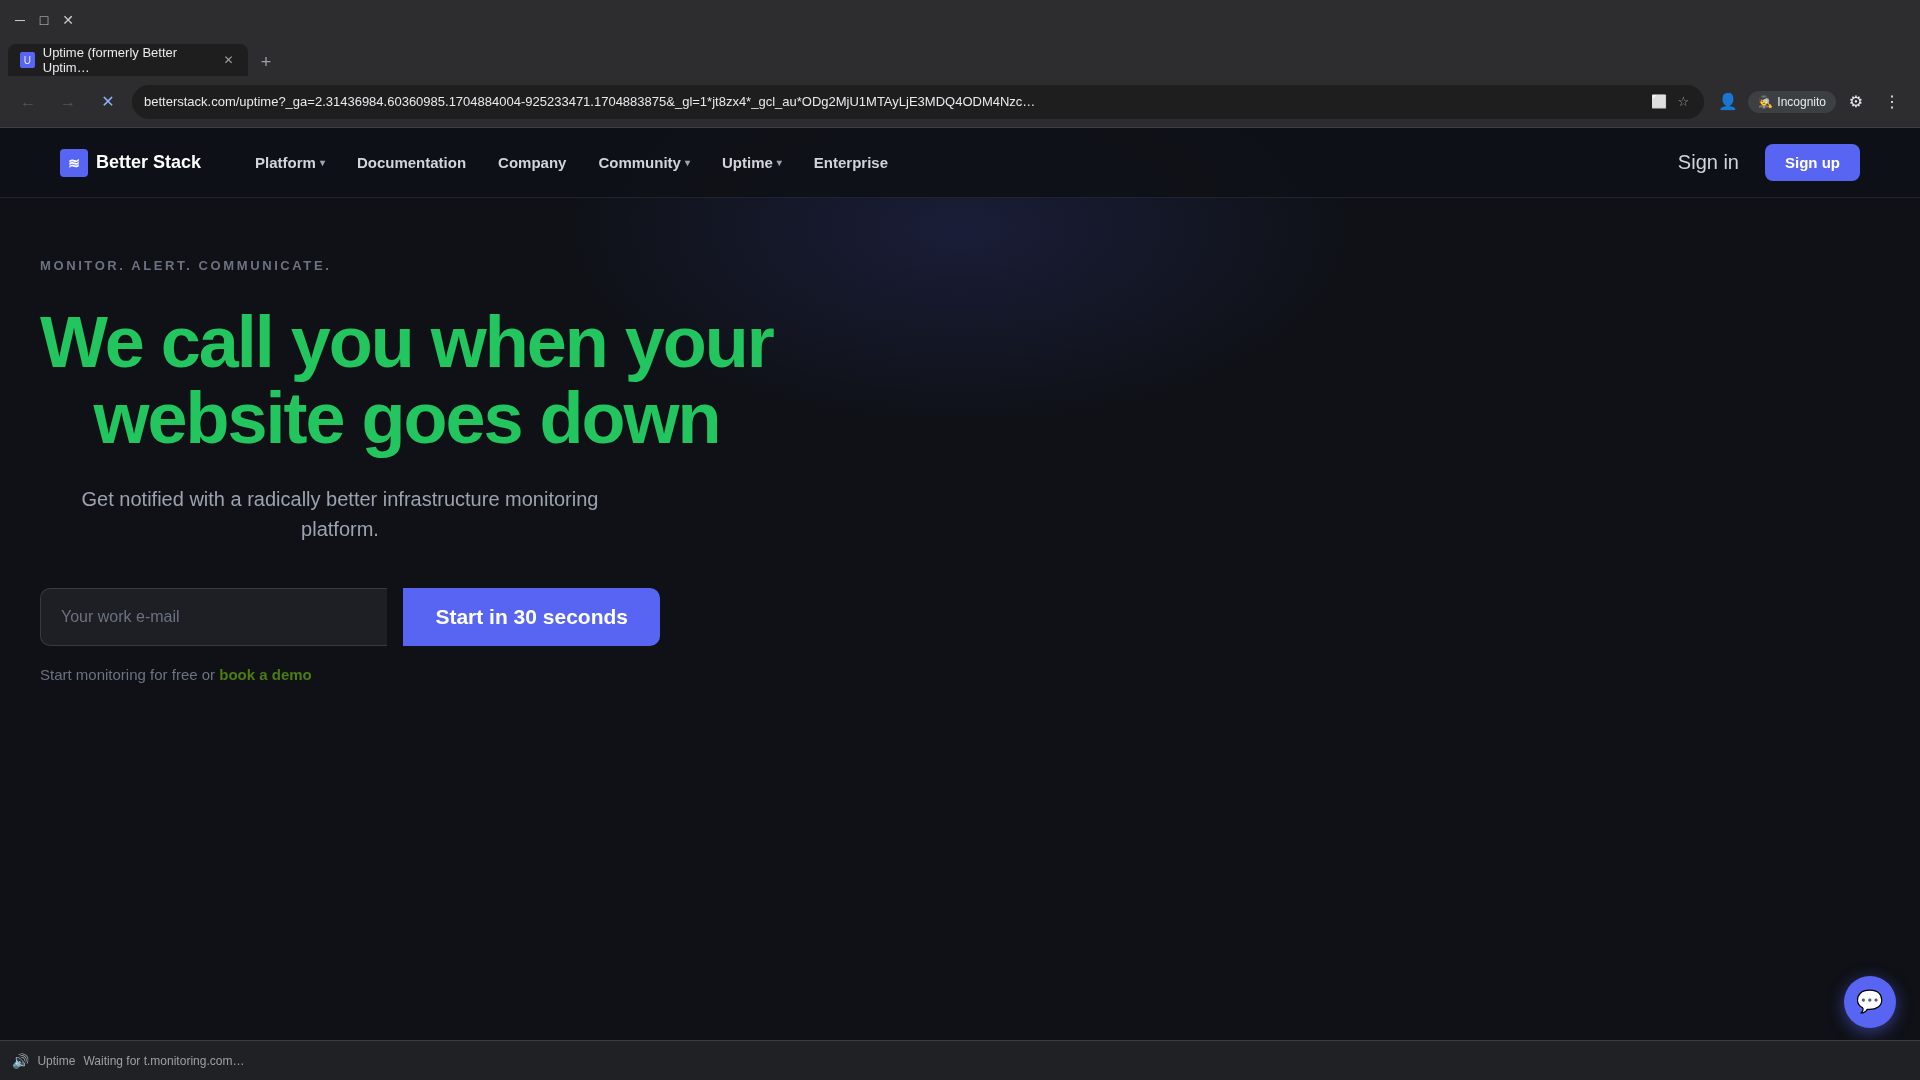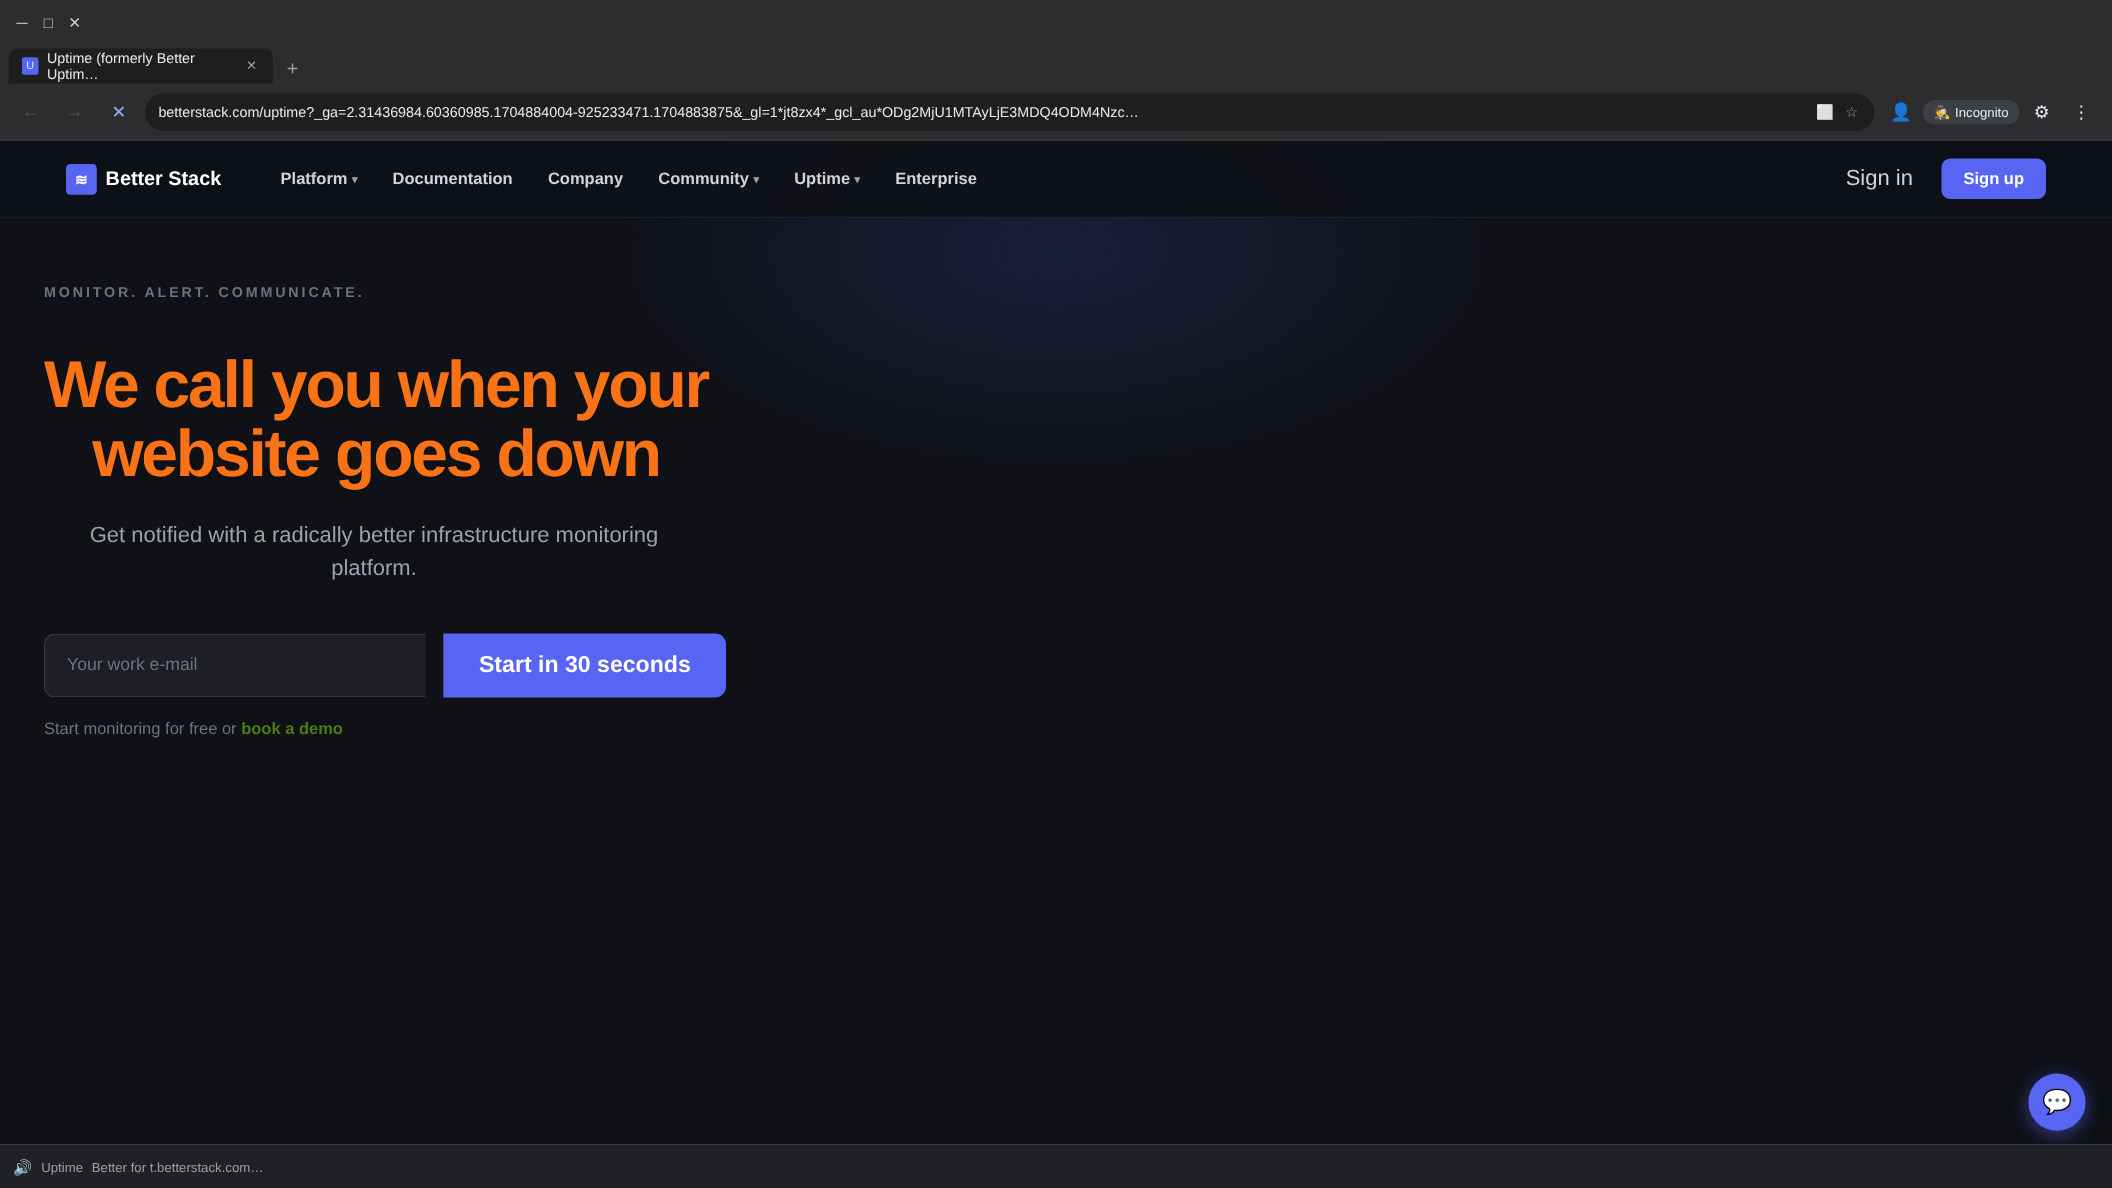--- a/index.html
+++ b/index.html
@@ -307,28 +307,27 @@
     .hero-eyebrow {
       font-size: 13px;
       font-weight: 600;
       letter-spacing: 0.2em;
       color: #6b7280;
       text-transform: uppercase;
       margin-bottom: 32px;
     }
 
     .hero-title {
-      font-size: 60px;
+      font-size: 72px;
       font-weight: 900;
       line-height: 1.05;
-      color: #f97316;
+      color: #22c55e;
       max-width: 900px;
       margin-bottom: 28px;
       letter-spacing: -2px;
-      margin-top: 13px;
     }
 
     .hero-subtitle {
       font-size: 20px;
       color: #9ca3af;
       margin-bottom: 44px;
       max-width: 600px;
       line-height: 1.5;
     }
 
@@ -547,16 +546,16 @@
     </p>
   </section>
 
   <div class="chat-widget">
     <span class="chat-widget-icon">💬</span>
   </div>
 
   <div class="bottom-bar">
     <span class="status-icon">🔊</span>
     <span>Uptime</span>
-    <span>Better for t.betterstack.com…</span>
+    <span>Waiting for t.monitoring.com…</span>
   </div>
 
 </div>
 
 </body></html>

